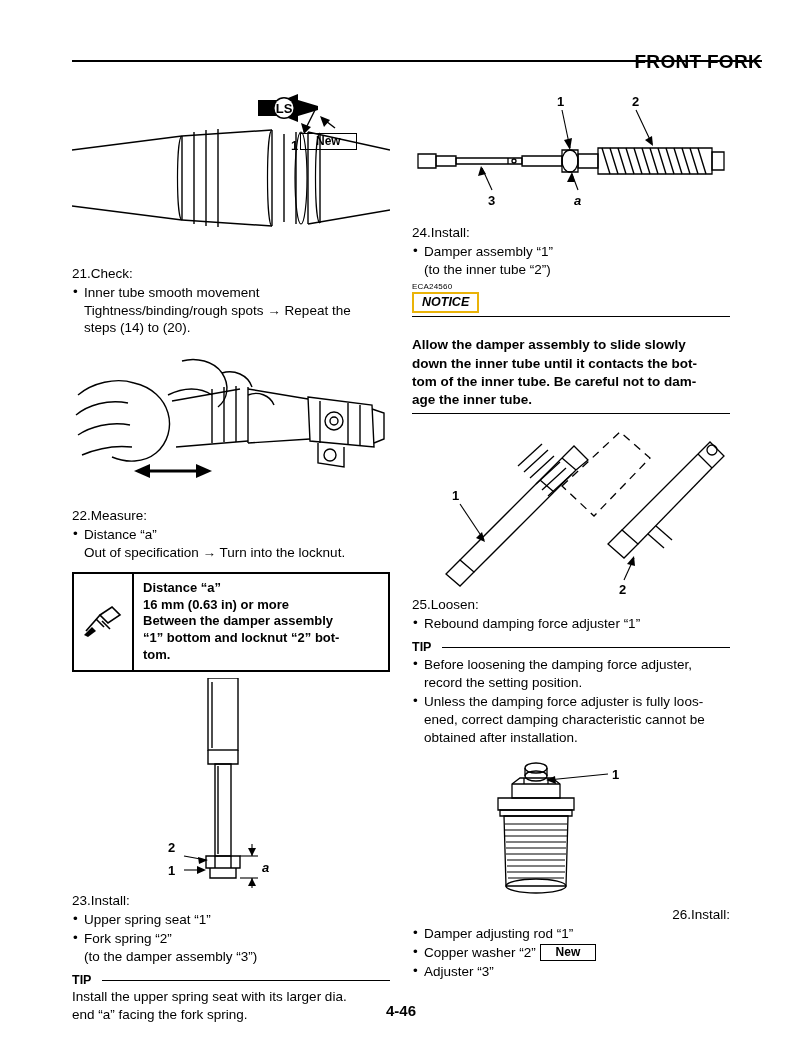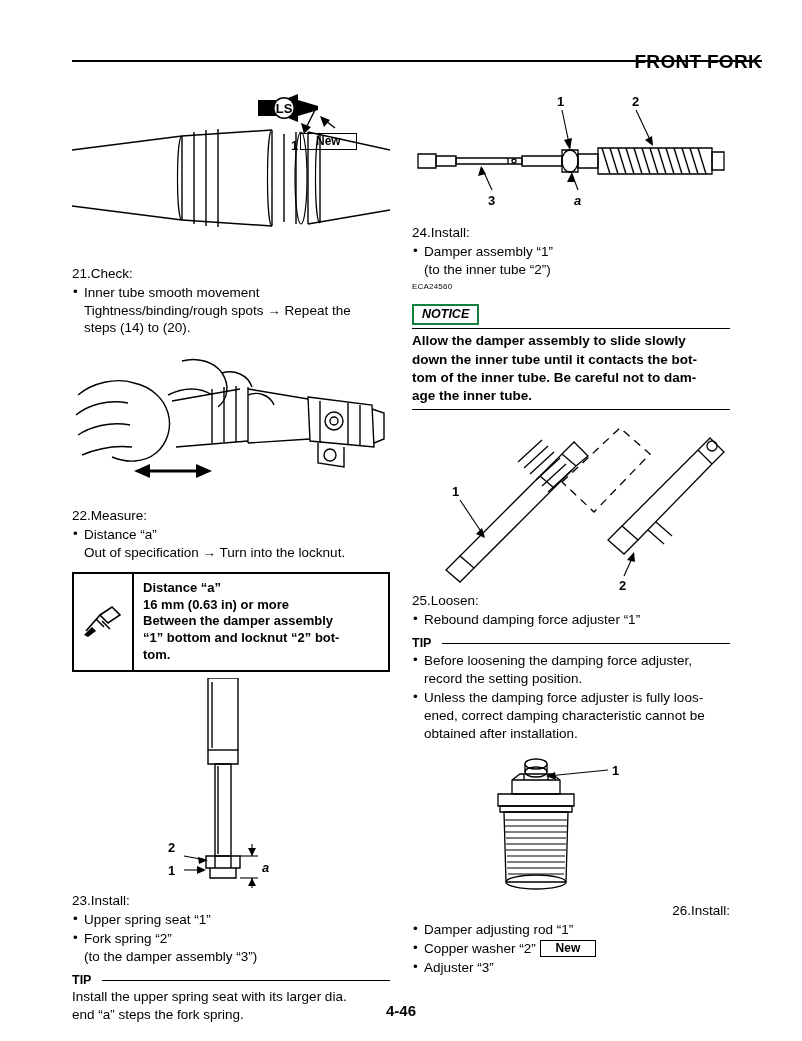--- a/index.html
+++ b/index.html
@@ -96,38 +96,38 @@
     height: 1px;
     background: #000;
   }
   .notice-code {
     font-size: 8px;
     letter-spacing: 0.2px;
     margin-top: 4px;
   }
   .notice-box {
     display: inline-block;
-    border: 2px solid #15803d;
+    border: 2px solid #eab308;
     padding: 1px 8px 2px 8px;
     font-size: 12.5px;
     font-weight: bold;
     font-style: italic;
-    margin-top: 13px;
+    margin-top: 1px;
   }
   .notice-rule {
     height: 1px;
     background: #000;
     margin-top: 3px;
   }
   .notice-body {
     font-size: 13.5px;
     font-weight: bold;
     line-height: 1.34;
     text-align: justify;
-    margin-top: 3px;
+    margin-top: 19px;
   }
   .notice-rule-bottom {
     height: 1px;
     background: #000;
     margin-top: 4px;
   }
   .spec-box {
     border: 2px solid #000;
     margin-top: 10px;
     display: flex;
@@ -359,21 +359,21 @@
       <li>Upper spring seat “1”</li>
       <li>Fork spring “2”</li>
     </ul>
     <div class="sub">(to the damper assembly “3”)</div>
 
     <div class="tip-head">
       <span>TIP</span>
       <span class="rule"></span>
     </div>
     <div class="para">Install the upper spring seat with its larger dia.</div>
-    <div class="para">end “a” steps the fork spring.</div>
+    <div class="para">end “a” facing the fork spring.</div>
   </div>
 
   <div class="col-right">
 
     <div class="figure">
       <svg width="318" height="150" viewBox="0 0 318 150">
         <g fill="none" stroke="#000" stroke-width="1.3">
 
           <path d="M6,82 L6,96 L24,96 L24,82 Z"></path>
           <path d="M24,84 L24,94 L44,94 L44,84 Z"></path>

